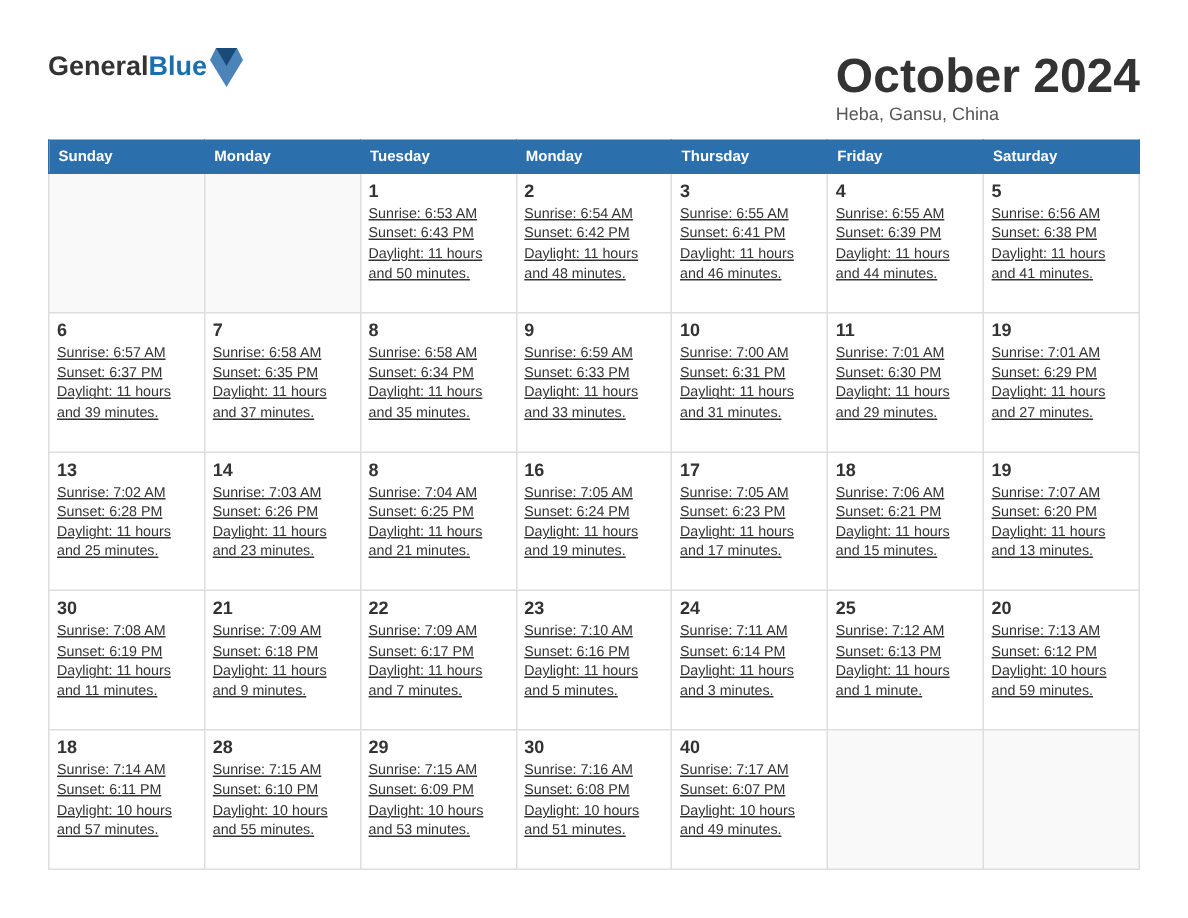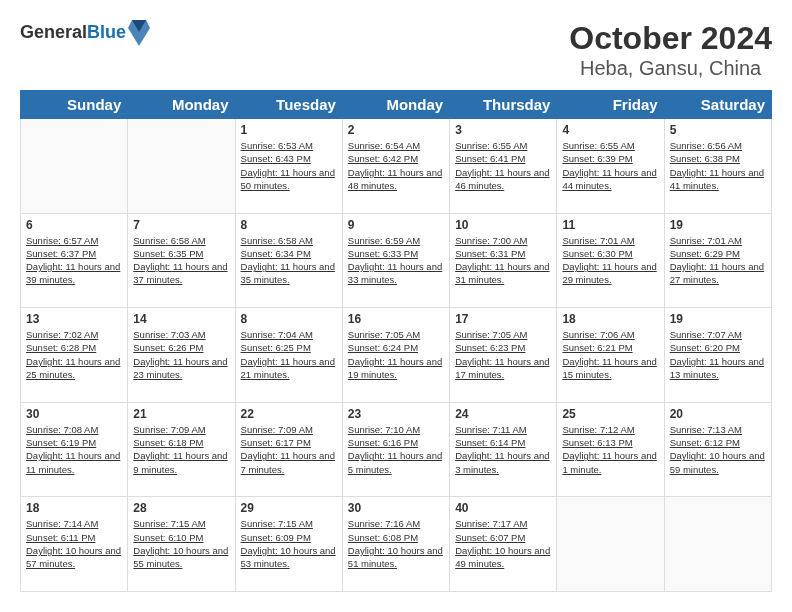--- a/index.html
+++ b/index.html
@@ -6,21 +6,21 @@
     body {
       font-family: Arial, sans-serif;
       background: #fff;
       width: 792px;
       height: 612px;
       overflow: hidden;
     }
     .page {
       width: 792px;
       height: 612px;
-      padding: 20px;
+      padding: 32px;
       display: flex;
       flex-direction: column;
     }
     .header {
       display: flex;
       justify-content: space-between;
       align-items: flex-start;
       margin-bottom: 10px;
     }
     .logo {
@@ -28,46 +28,46 @@
       align-items: center;
     }
     .logo-text {
       font-size: 18px;
       font-weight: bold;
       line-height: 1.1;
     }
     .logo-general { color: #333; }
     .logo-blue { color: #1a6faf; }
     .title-block {
-      text-align: center;
+      text-align: left;
     }
     .month-title {
       font-size: 32px;
       font-weight: bold;
       color: #333;
     }
     .location {
-      font-size: 20px;
+      font-size: 12px;
       color: #555;
     }
     .calendar {
       width: 100%;
       border-collapse: collapse;
       flex: 1;
     }
     .calendar thead tr {
       background-color: #2c6fad;
     }
     .calendar thead th {
       color: #fff;
-      font-size: 15px;
+      font-size: 10px;
       font-weight: bold;
       padding: 5px 6px;
       border: 1px solid #2c6fad;
-      text-align: right;
+      text-align: left;
     }
     .calendar tbody tr {
       border-bottom: 1px solid #ccc;
     }
     .calendar tbody td {
       vertical-align: top;
       padding: 4px 5px;
       border: 1px solid #ddd;
       font-size: 10px;
       color: #333;

